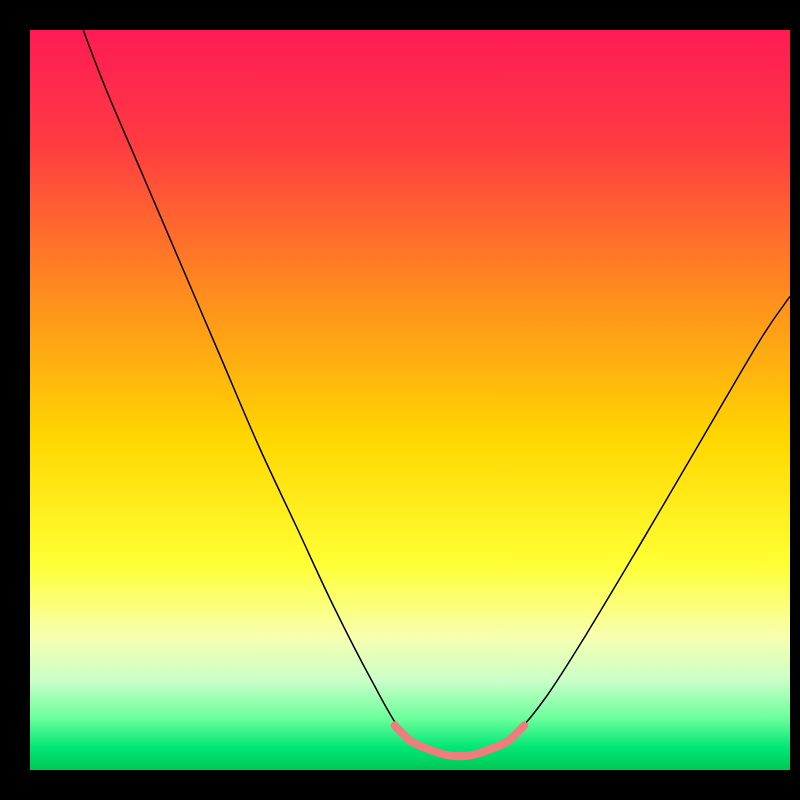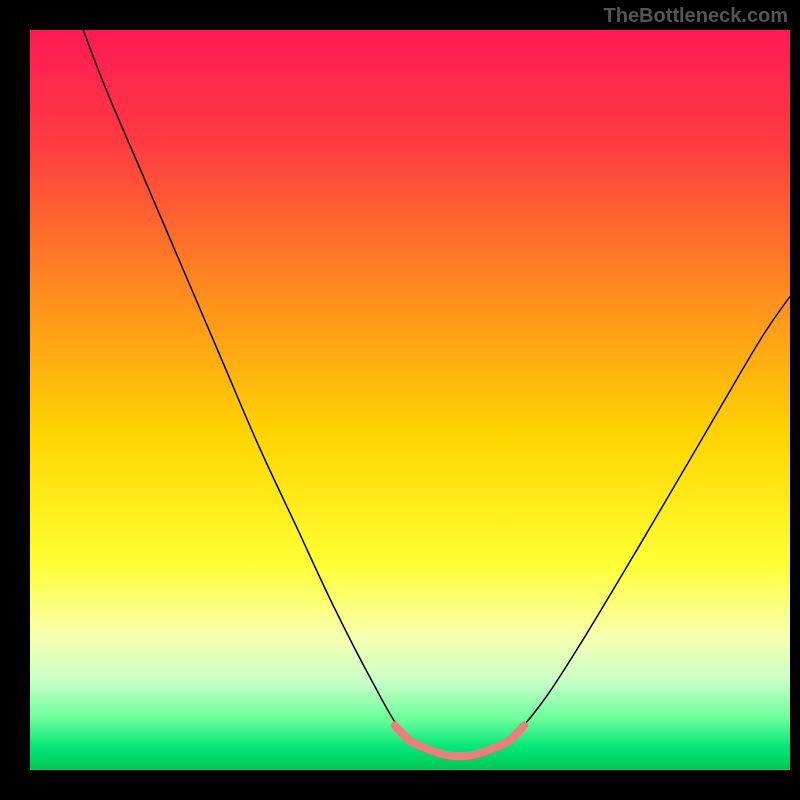--- a/index.html
+++ b/index.html
@@ -14,21 +14,20 @@
     font-weight: bold;
     color: #555;
     z-index: 10;
   }
   svg { display: block; }
 </style>
 </head>
 <body>
 
 <div class="container">
-  <div class="watermark">TheBottleneck.com</div>
   <svg id="chart-svg" width="800" height="800">
     <defs>
       <linearGradient id="bg-grad" x1="0" y1="0" x2="0" y2="1">
           <stop offset="0%" stop-color="#ff1b55"></stop>
           <stop offset="15%" stop-color="#ff3a42"></stop>
           <stop offset="35%" stop-color="#ff8a1f"></stop>
           <stop offset="55%" stop-color="#ffd600"></stop>
           <stop offset="72%" stop-color="#ffff33"></stop>
           <stop offset="82%" stop-color="#f7ffb0"></stop>
           <stop offset="88%" stop-color="#c8ffc8"></stop>

